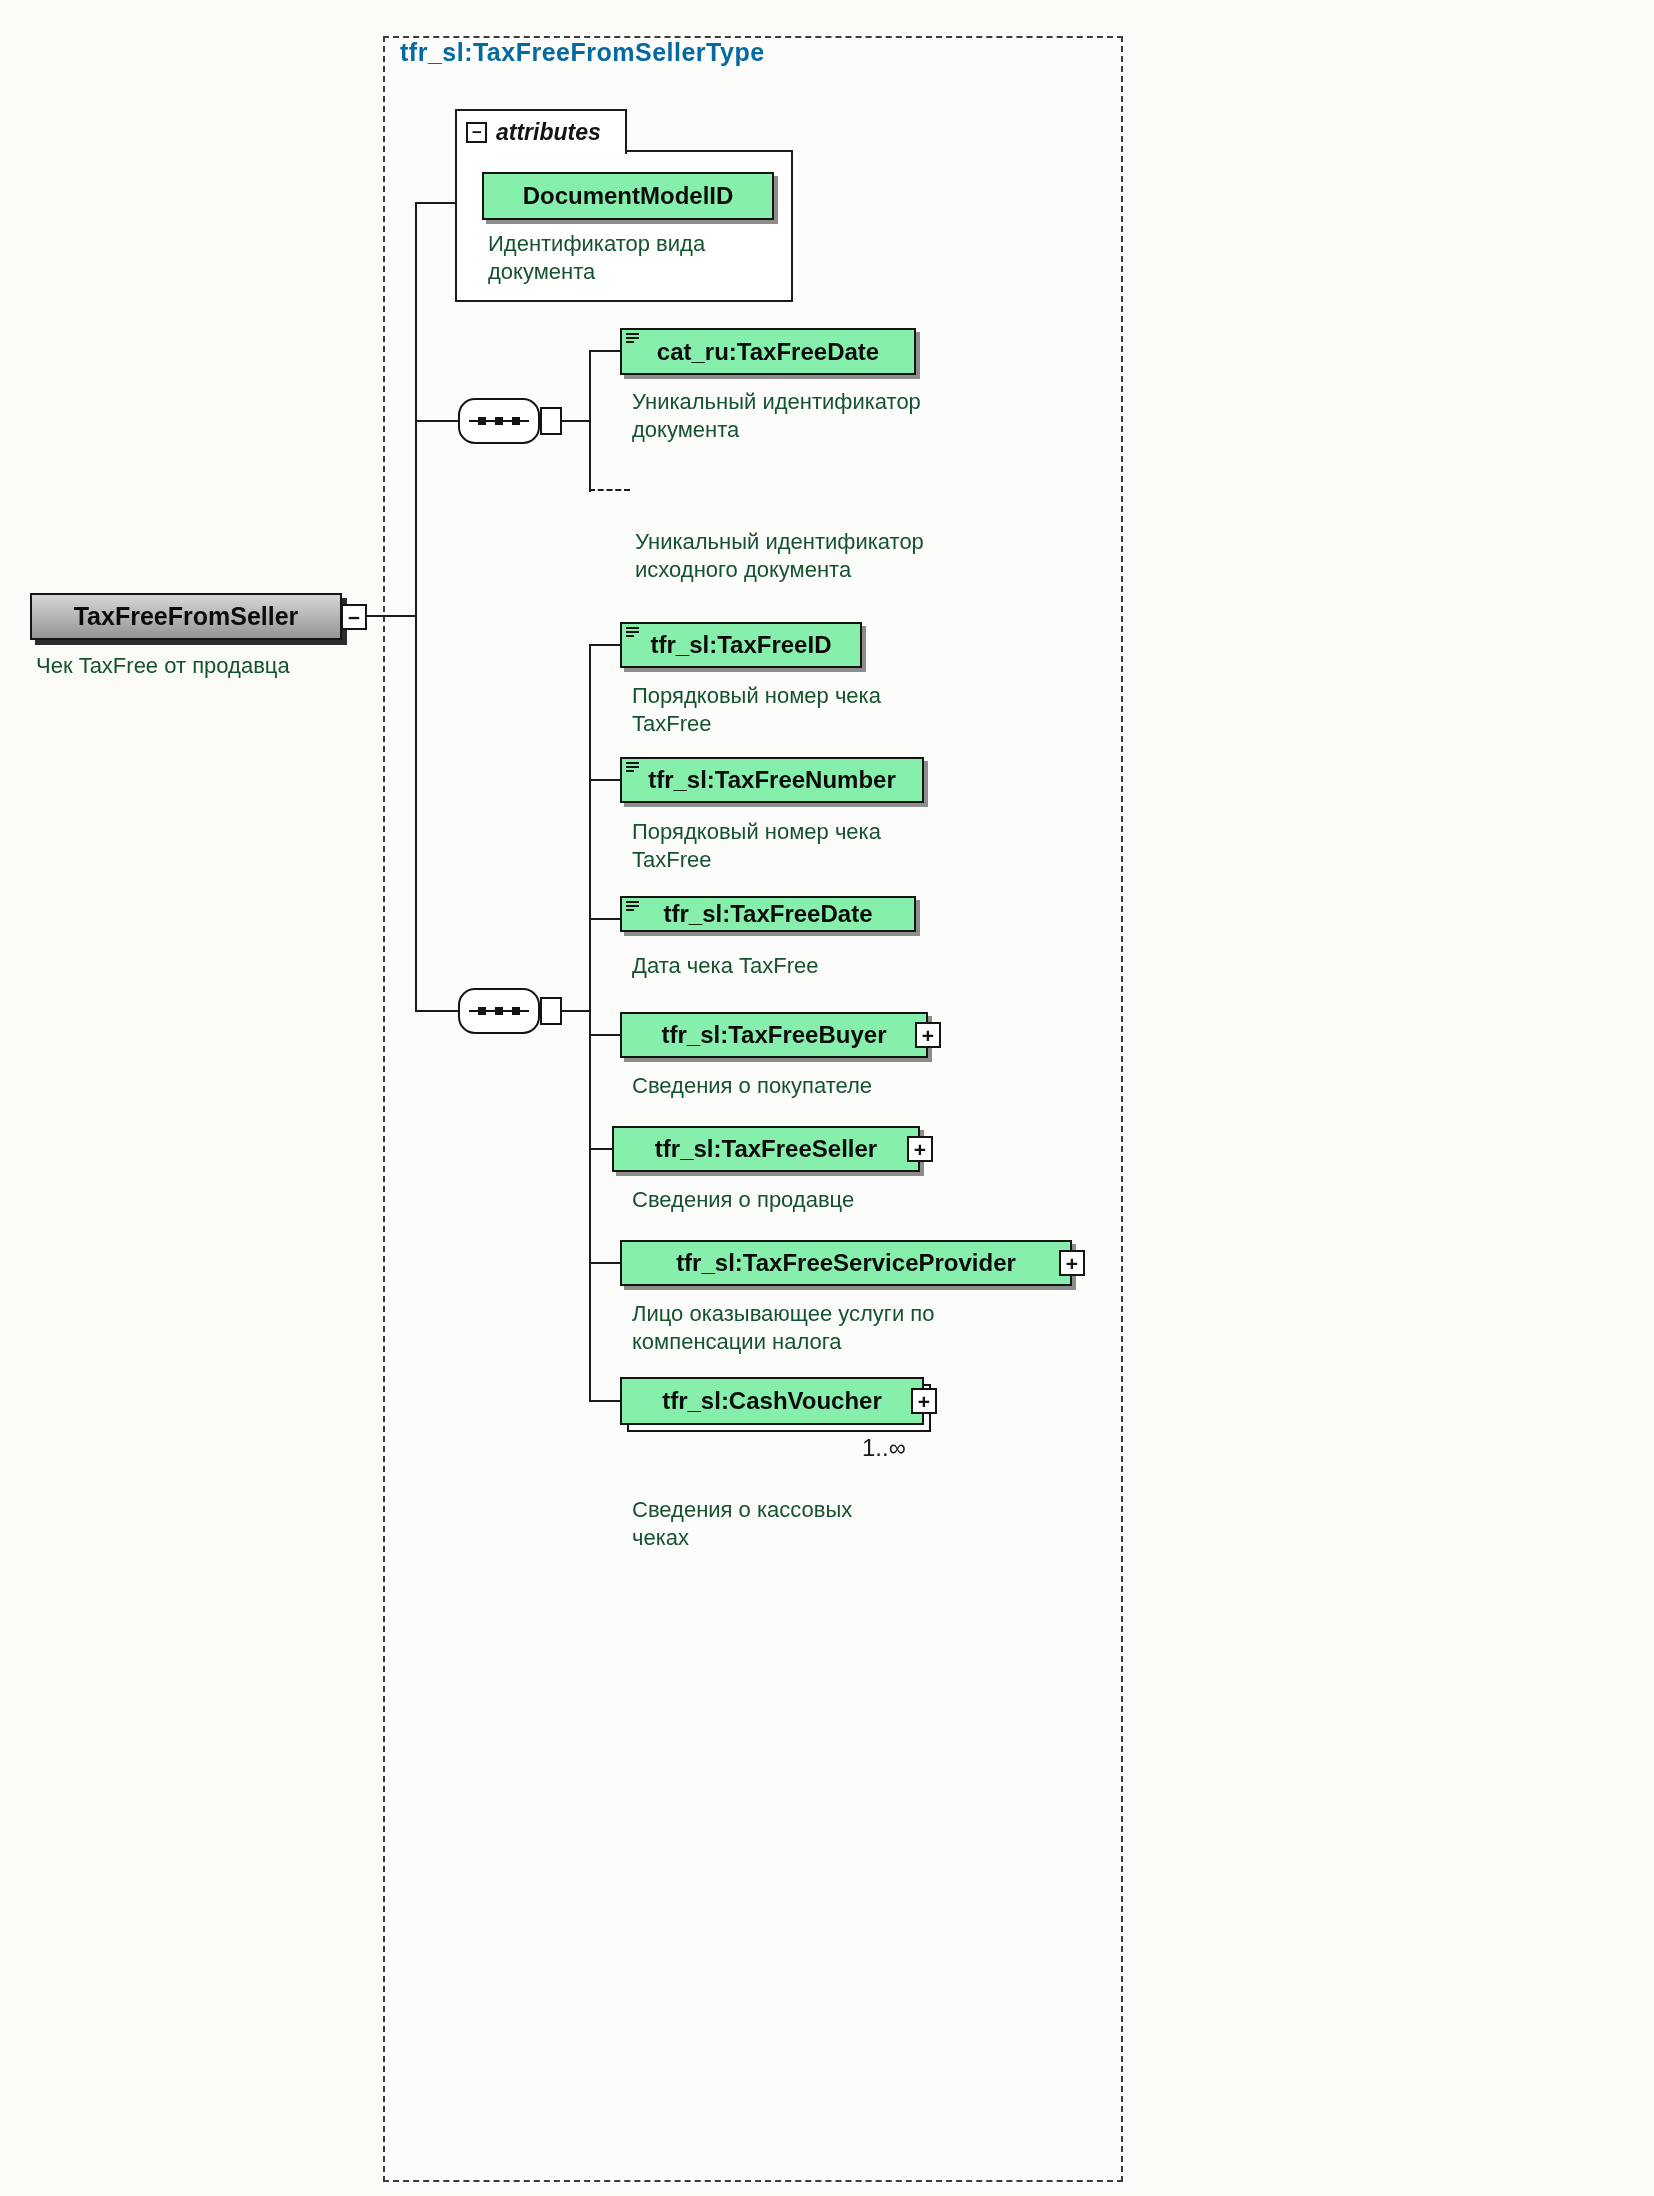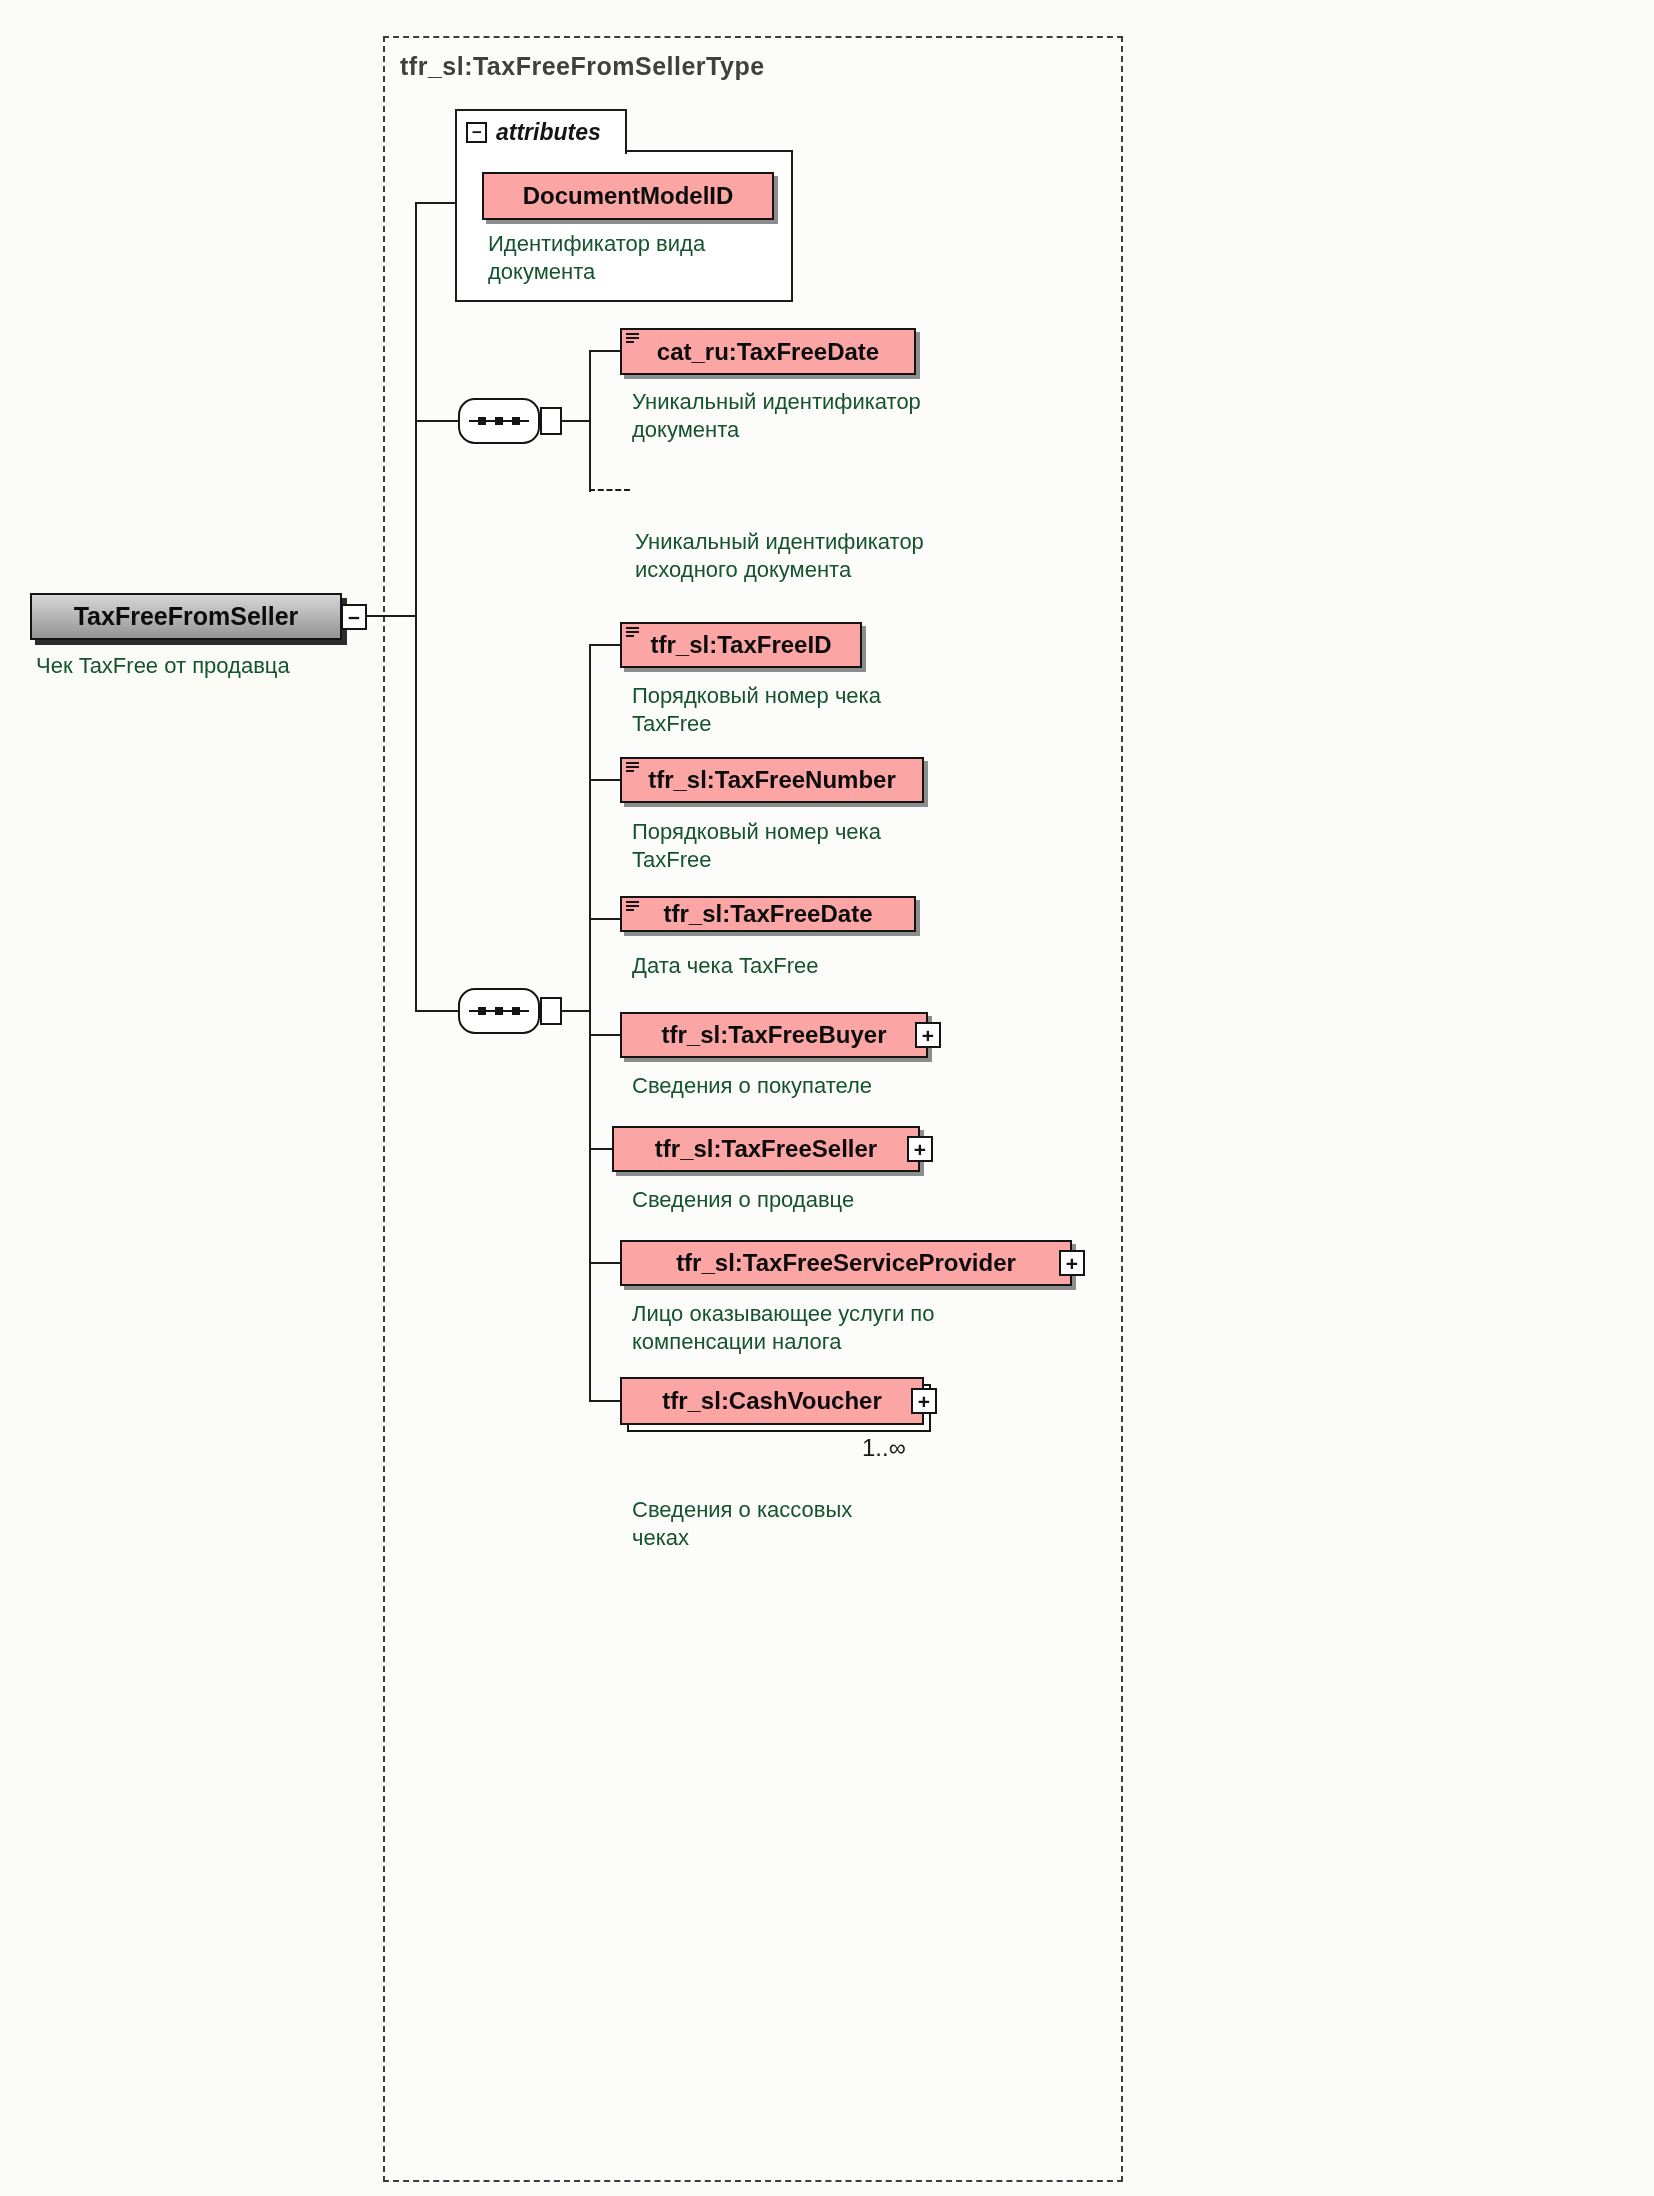--- a/index.html
+++ b/index.html
@@ -15,39 +15,39 @@
   .hline { position:absolute; height:2px; background:#1c1c1c; }
   .vline { position:absolute; width:2px;  background:#1c1c1c; }
   .hline.dashed { background:none; border-top:2px dashed #1c1c1c; height:0; }
 
   
   .ct-box {
     position:absolute; left:383px; top:36px; width:740px; height:2146px;
     border:2px dashed #3c3c3c; background:rgba(255,255,255,0.35);
   }
   .ct-title {
-    position:absolute; left:400px; top:52px;
-    font-size:25px; font-weight:bold; color:#404040; letter-spacing:0.5px;
+    position:absolute; left:400px; top:38px;
+    font-size:25px; font-weight:bold; color:#0369a1; letter-spacing:0.5px;
   }
 
   
   .attr-container {
     position:absolute; left:455px; top:150px; width:338px; height:152px;
     border:2px solid #1c1c1c; background:#ffffff; z-index:1;
   }
   .attr-tab {
     position:absolute; left:455px; top:109px; width:172px; height:45px;
     border:2px solid #1c1c1c; border-bottom:none; background:#ffffff; z-index:3;
     display:flex; align-items:center; gap:9px; padding-left:9px;
     font-size:23px; font-style:italic; font-weight:600; color:#141414;
   }
 
   
   .el {
-    position:absolute; border:2px solid #141414; background:#fca5a5;
+    position:absolute; border:2px solid #141414; background:#86efac;
     box-shadow:4px 4px 0 #8d8d8d; z-index:2;
     display:flex; align-items:center; justify-content:center;
     font-weight:bold; font-size:24px; color:#0c0c0c; white-space:nowrap;
   }
   .el.optional { border-style:dashed; box-shadow:3px 3px 0 #c0c0c0; }
   .el.multi    { box-shadow:7px 7px 0 -2px #ffffff, 7px 7px 0 0 #141414; }
   .el.root {
     background:linear-gradient(180deg,#d6d6d6 0%,#949494 100%);
     box-shadow:5px 5px 0 #2b2b2b; font-size:25px;
   }

